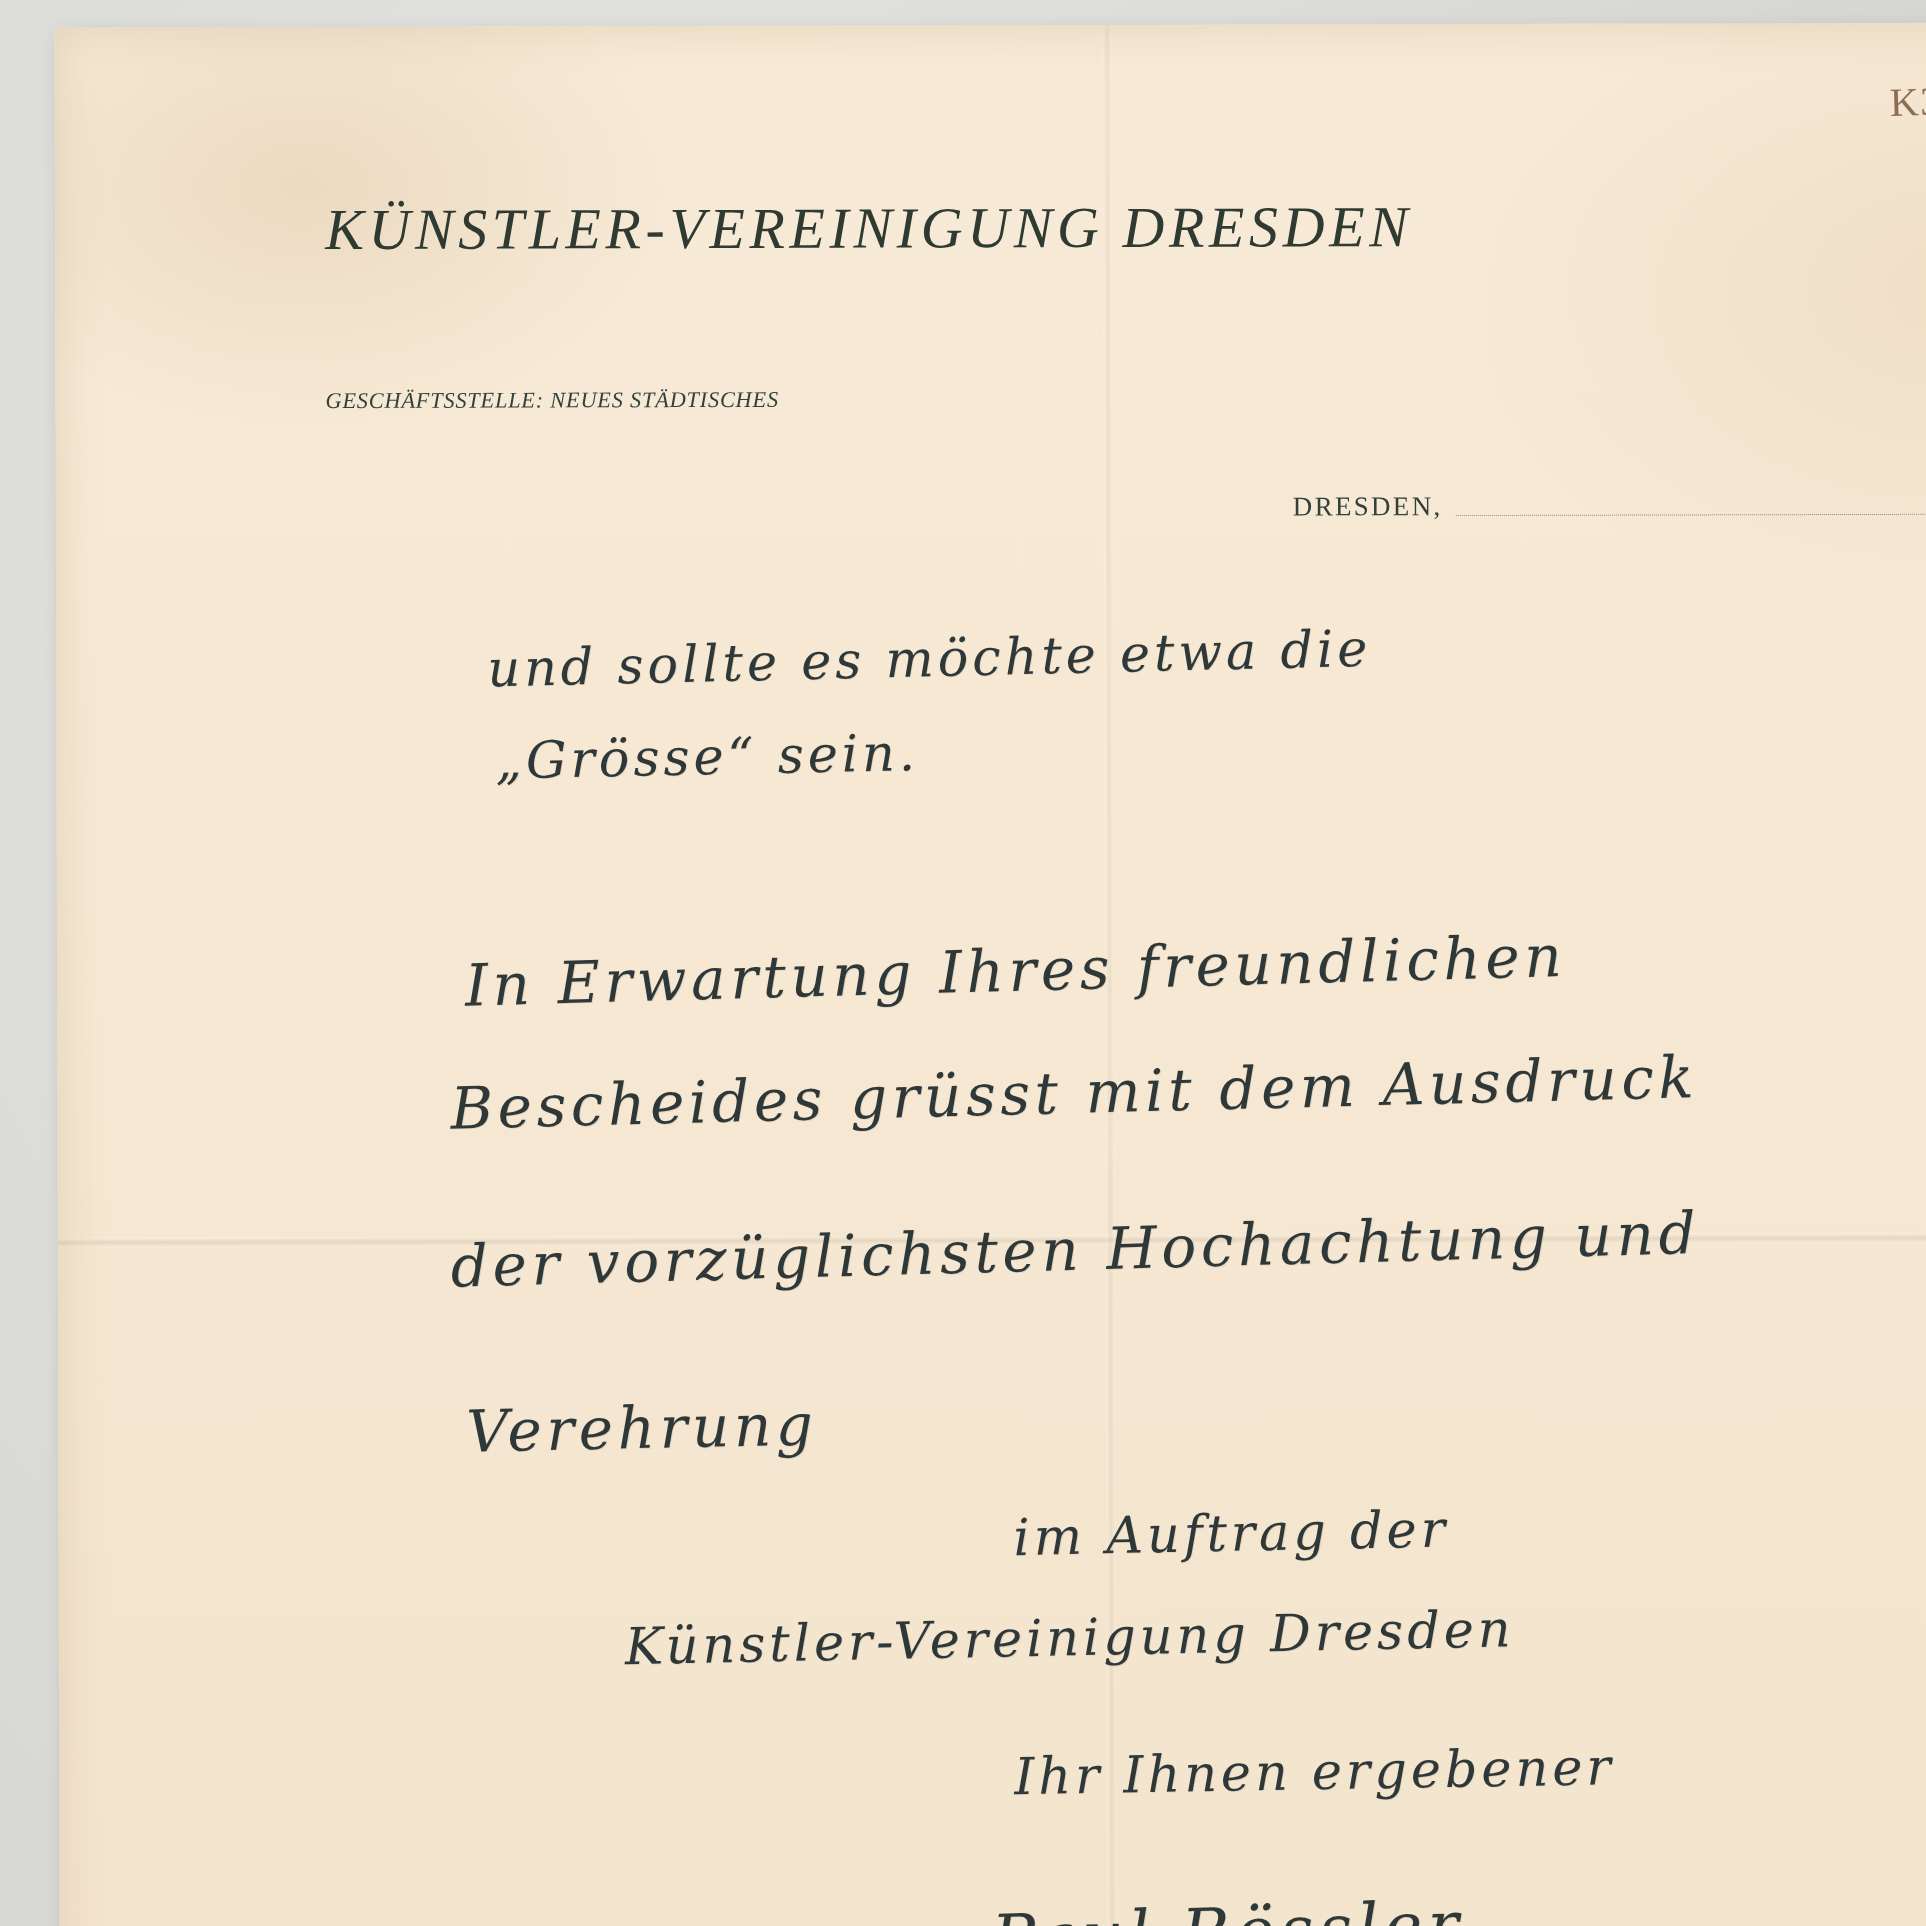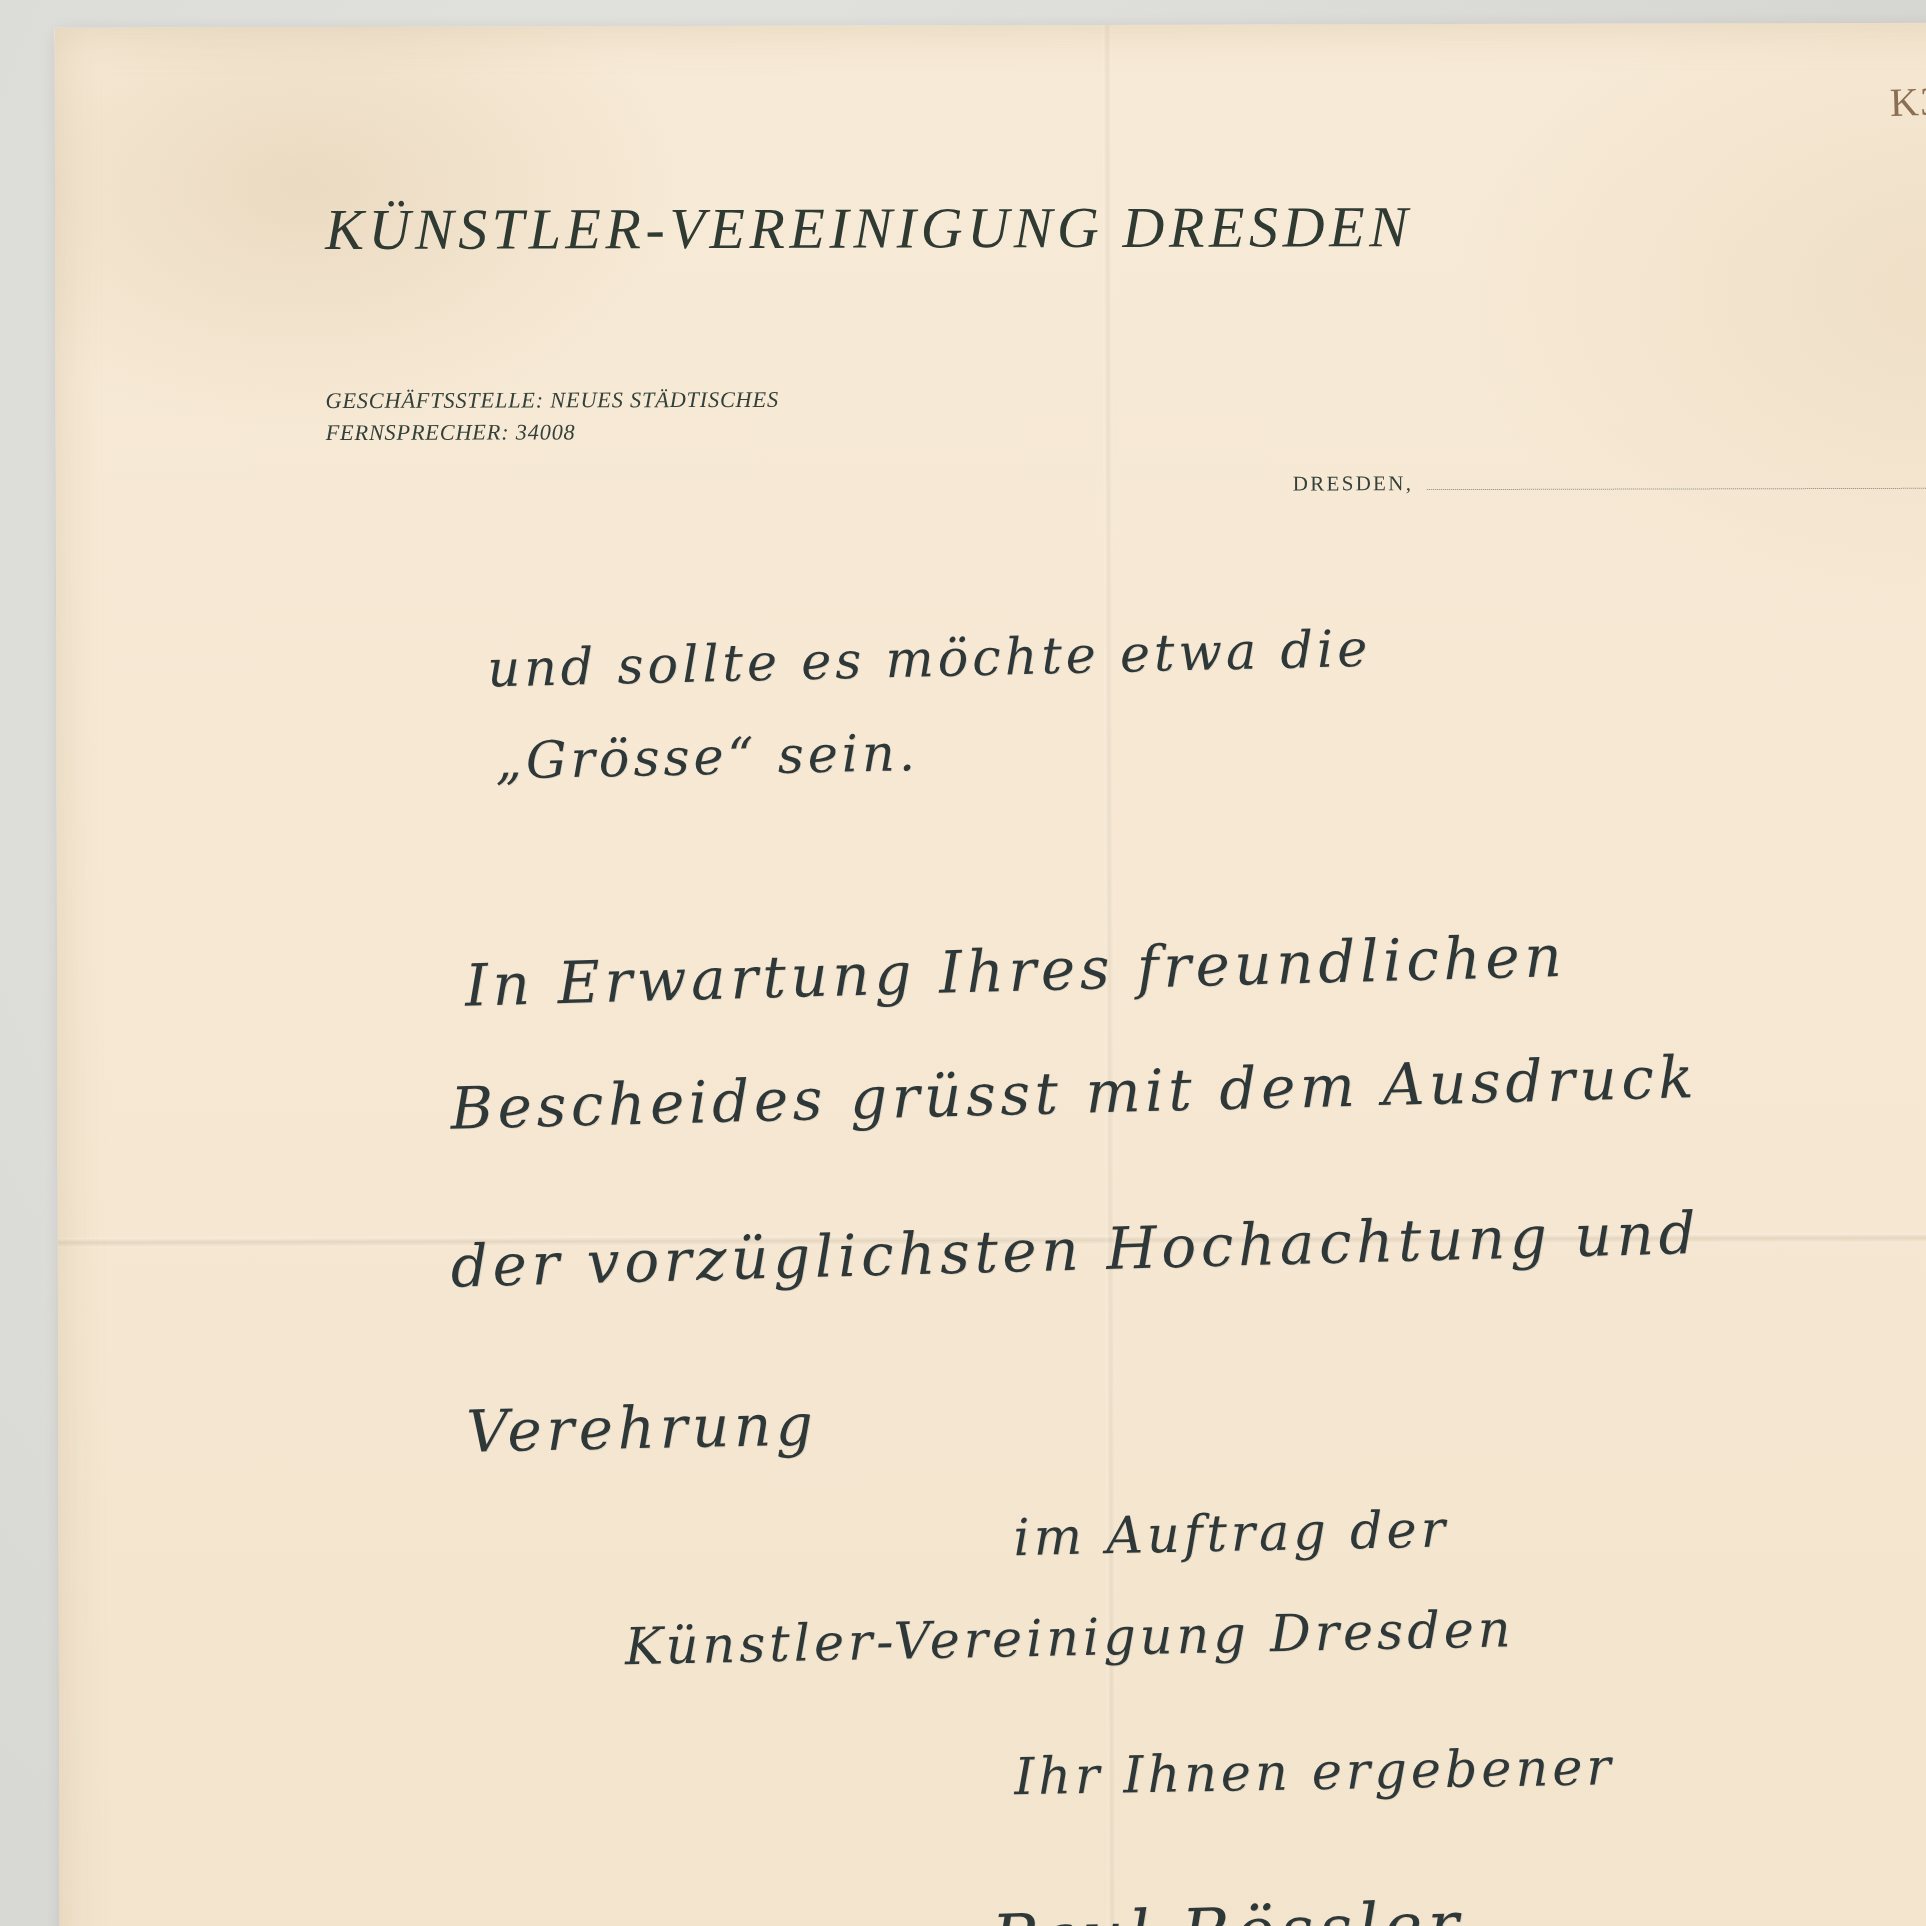--- a/index.html
+++ b/index.html
@@ -113,24 +113,25 @@
   #place-line {
     position: absolute;
     left: 1237px;
     top: 447px;
     display: flex;
     align-items: flex-end;
     gap: 13px;
   }
   #place-label {
     font-family: "Liberation Serif", serif;
-    font-size: 21px;
+    font-size: 27px;
     letter-spacing: 2.3px;
     color: #33413a;
     white-space: nowrap;
+    margin-top: 20px;
   }
   #date-rule {
     width: 547px;
     height: 0;
     border-bottom: 1.5px dotted #5b6b60;
     margin-bottom: 6.2px;
     opacity: .75;
   }
 
   
@@ -172,21 +173,20 @@
     <div class="crease-h" style="top: 1210px;"></div>
     <div class="crease-v" style="left: 1048px;"></div>
     <div class="edge-shade"></div>
 
     <div id="archive-mark">K3744-2</div>
 
     <div id="letterhead-title">KÜNSTLER-VEREINIGUNG DRESDEN</div>
 
     <div id="letterhead-address">
       <div>GESCHÄFTSSTELLE: NEUES STÄDTISCHES</div>
-      <div>FERNSPRECHER: 34008</div>
     </div>
 
     <div id="place-line">
       <span id="place-label">DRESDEN,</span>
       <span id="date-rule"></span>
     </div>
 
     <div class="hand hw-body hand-ink" id="hw-l1">und sollte es möchte etwa die</div>
 
     <div class="hand hw-body hand-ink" id="hw-l2">„Grösse“ sein.</div>

